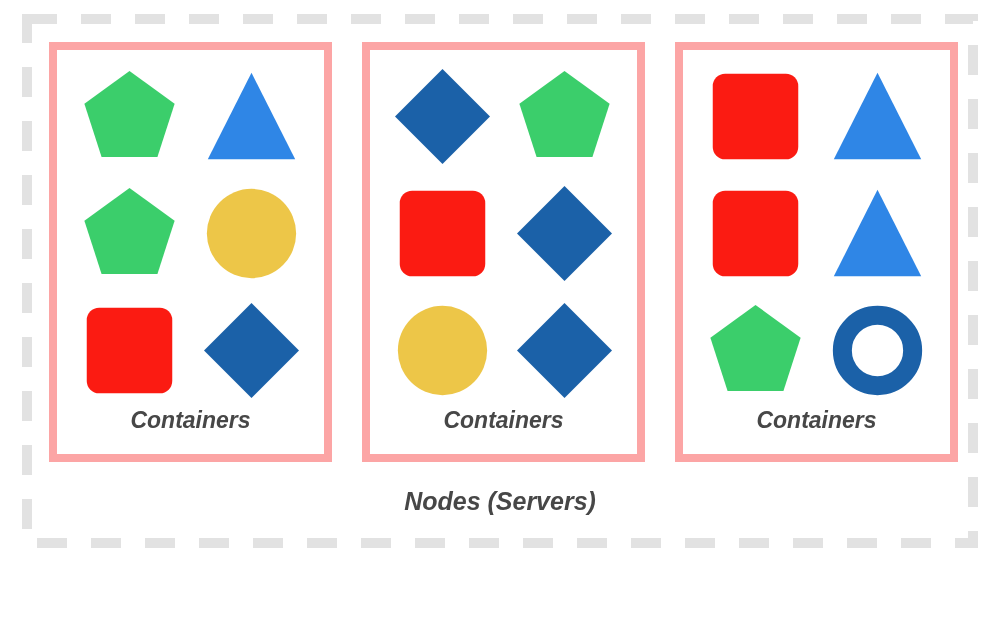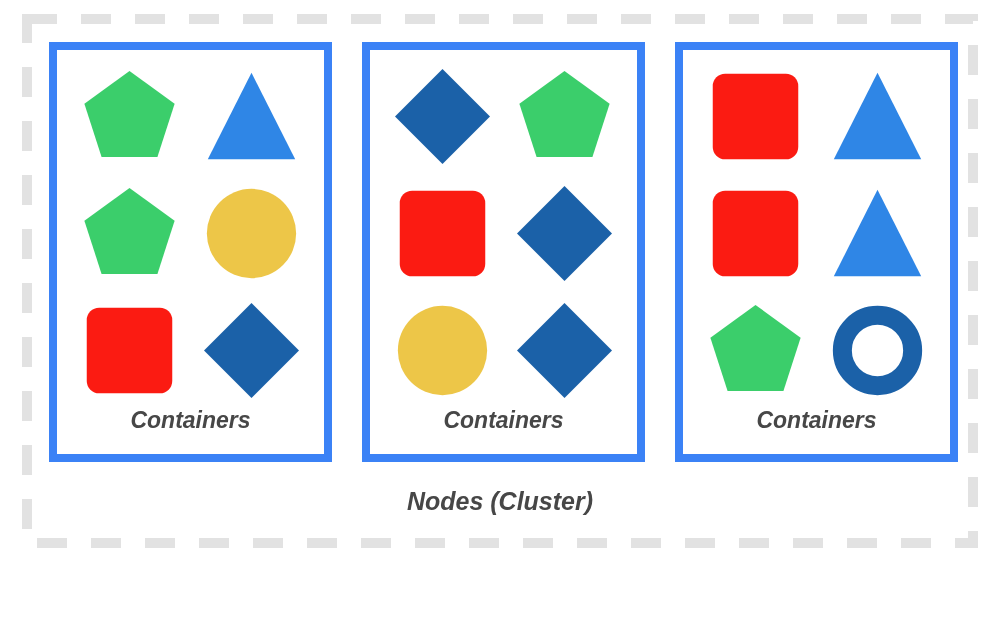--- a/index.html
+++ b/index.html
@@ -30,21 +30,21 @@
   .nodes-row {
     position: relative;
     display: flex;
     justify-content: space-between;
     padding: 28px 20px 0 27px;
   }
   .node {
     width: 283px;
     height: 420px;
     box-sizing: border-box;
-    border: 8px solid #3b82f6;
+    border: 8px solid #fca5a5;
     background: #ffffff;
     display: flex;
     flex-direction: column;
     align-items: center;
   }
   .shape-grid {
     margin-top: 16px;
     display: grid;
     grid-template-columns: repeat(2, 100px);
     column-gap: 22px;
@@ -196,17 +196,17 @@
             <div class="shape-cell">
               <svg viewBox="0 0 100 100" width="95" height="95">
                 <circle cx="50" cy="50" r="37" fill="none" stroke="#1b61a8" stroke-width="20"></circle>
               </svg>
             </div>
           </div>
           <div class="node-label">Containers</div>
         </div>
       </div>
 
-    <div class="nodes-label">Nodes (Cluster)</div>
+    <div class="nodes-label">Nodes (Servers)</div>
   </div>
 
 
 </div>
 
 </body></html>

